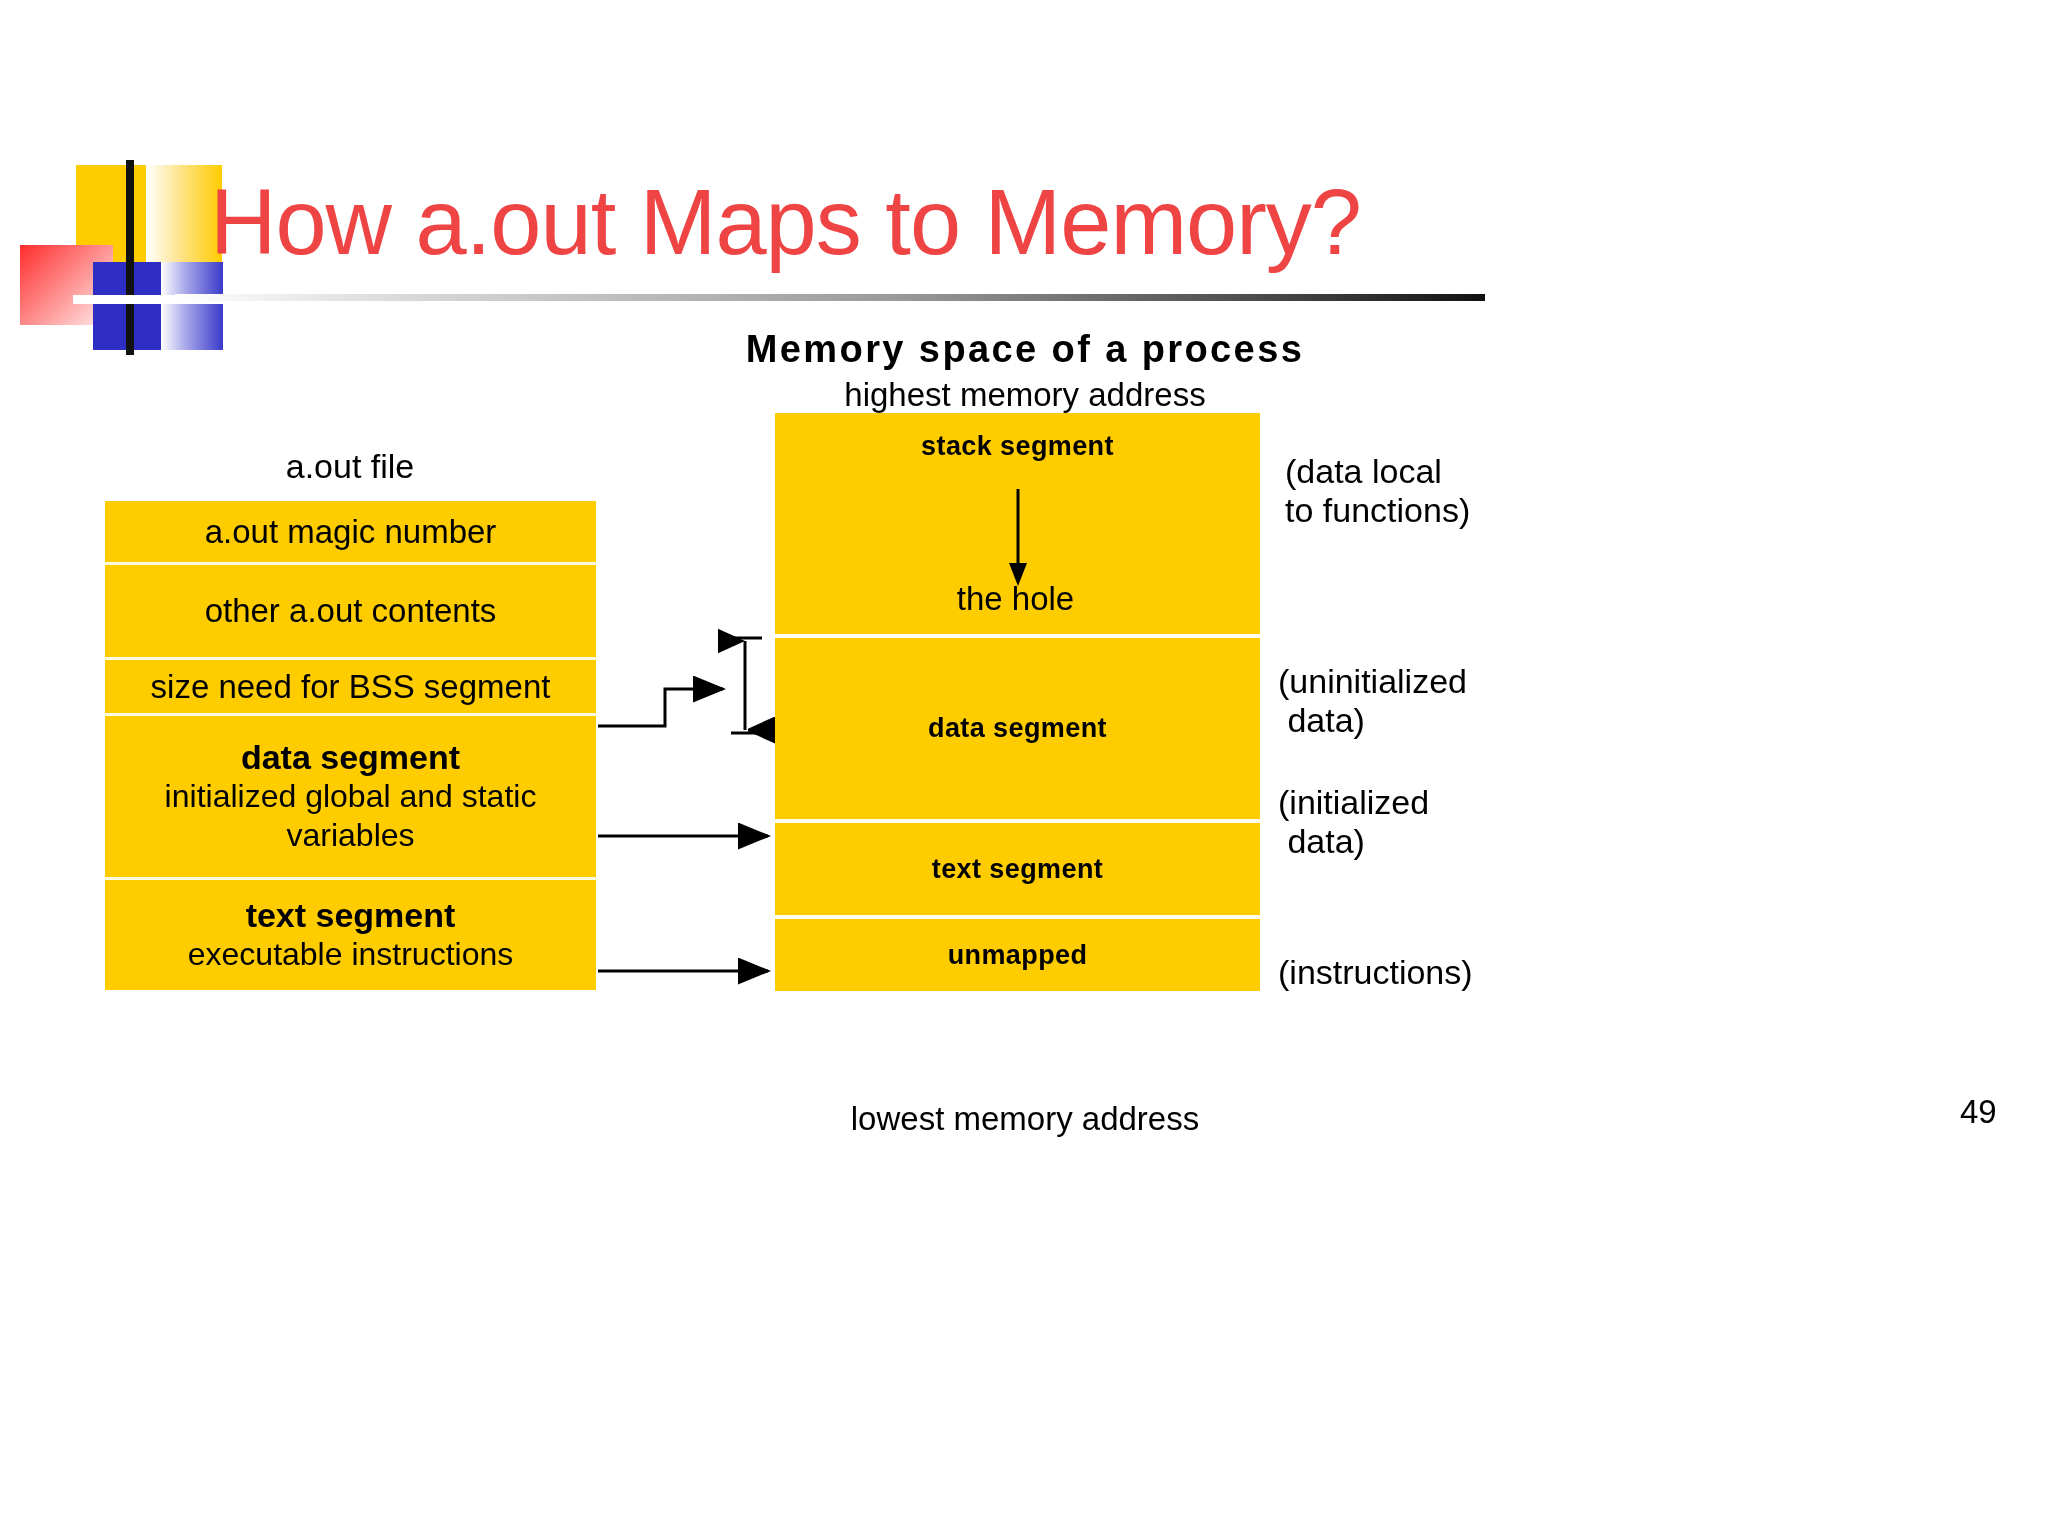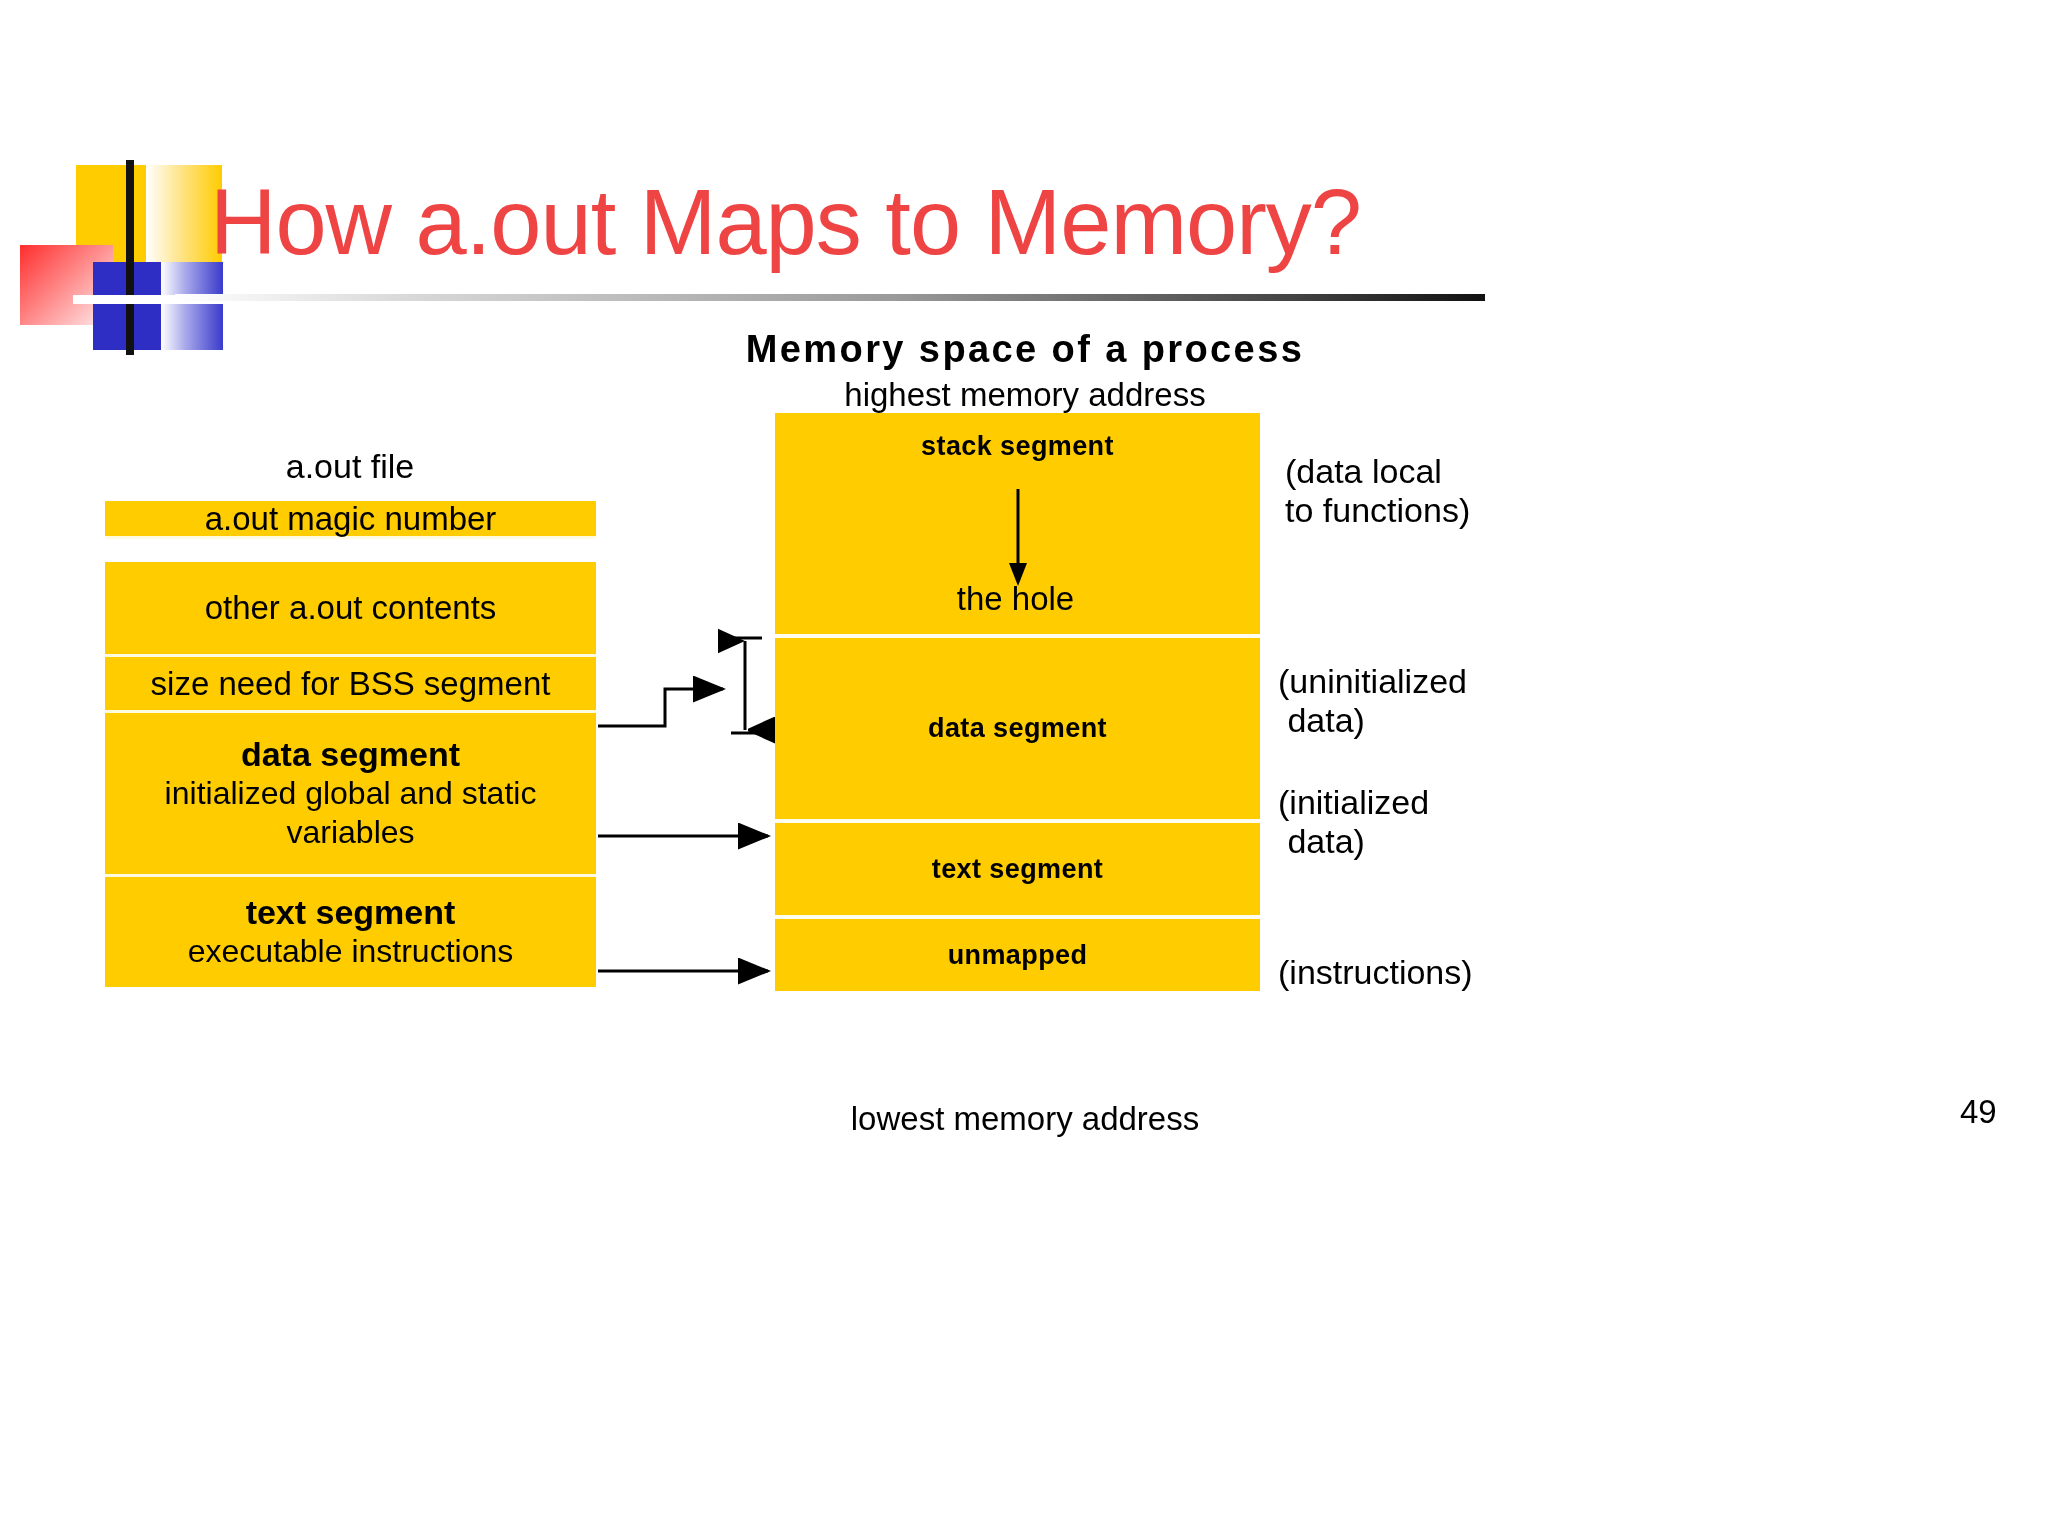--- a/index.html
+++ b/index.html
@@ -138,22 +138,22 @@
     align-items: center;
     justify-content: center;
     text-align: center;
     border-bottom: 3px solid #FFFBE0;
   }
   .aout-row:last-child { border-bottom: none; }
   .aout-row .rtitle { font-size: 33px; }
   .aout-row .rtitle.bold { font-weight: bold; font-size: 34px; }
   .aout-row .rsub { font-size: 32px; line-height: 1.22; }
 
-  .h-magic    { height: 38px; }
-  .h-other    { height: 95px; margin-top: 23px; }
+  .h-magic    { height: 64px; }
+  .h-other    { height: 95px; }
   .h-bss      { height: 56px; }
   .h-data     { height: 164px; }
   .h-text     { height: 110px; }
 
   
   #mem-stack {
     position: absolute;
     left: 775px;
     top: 413px;
     width: 485px;

